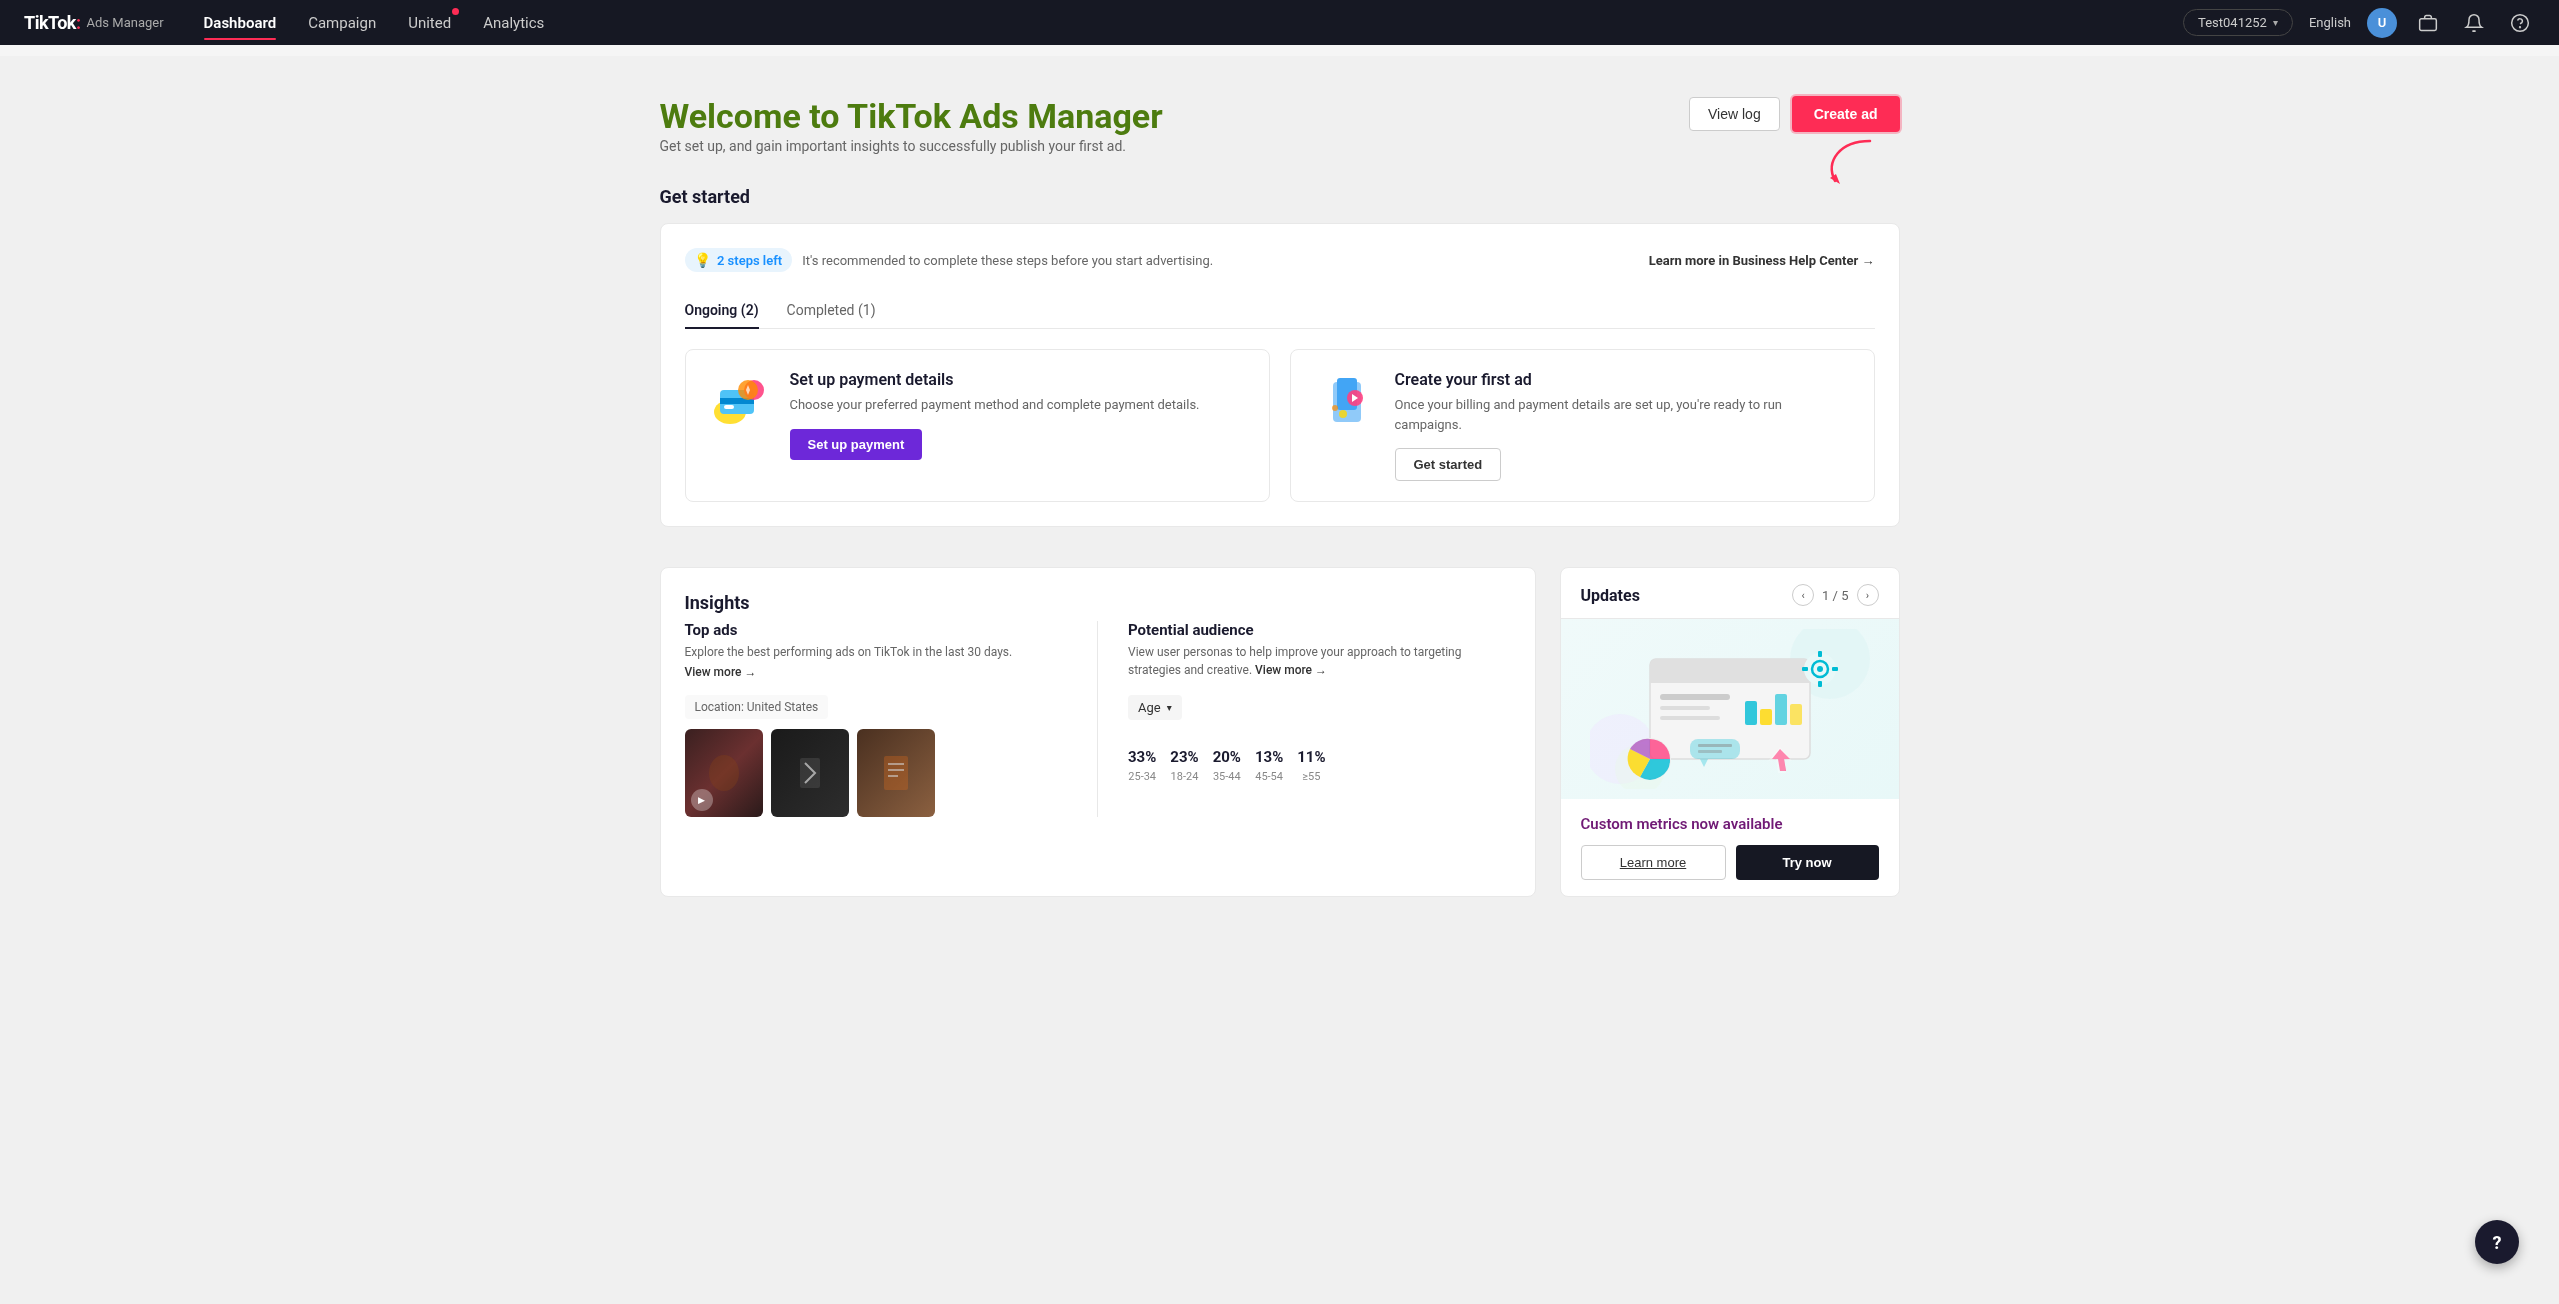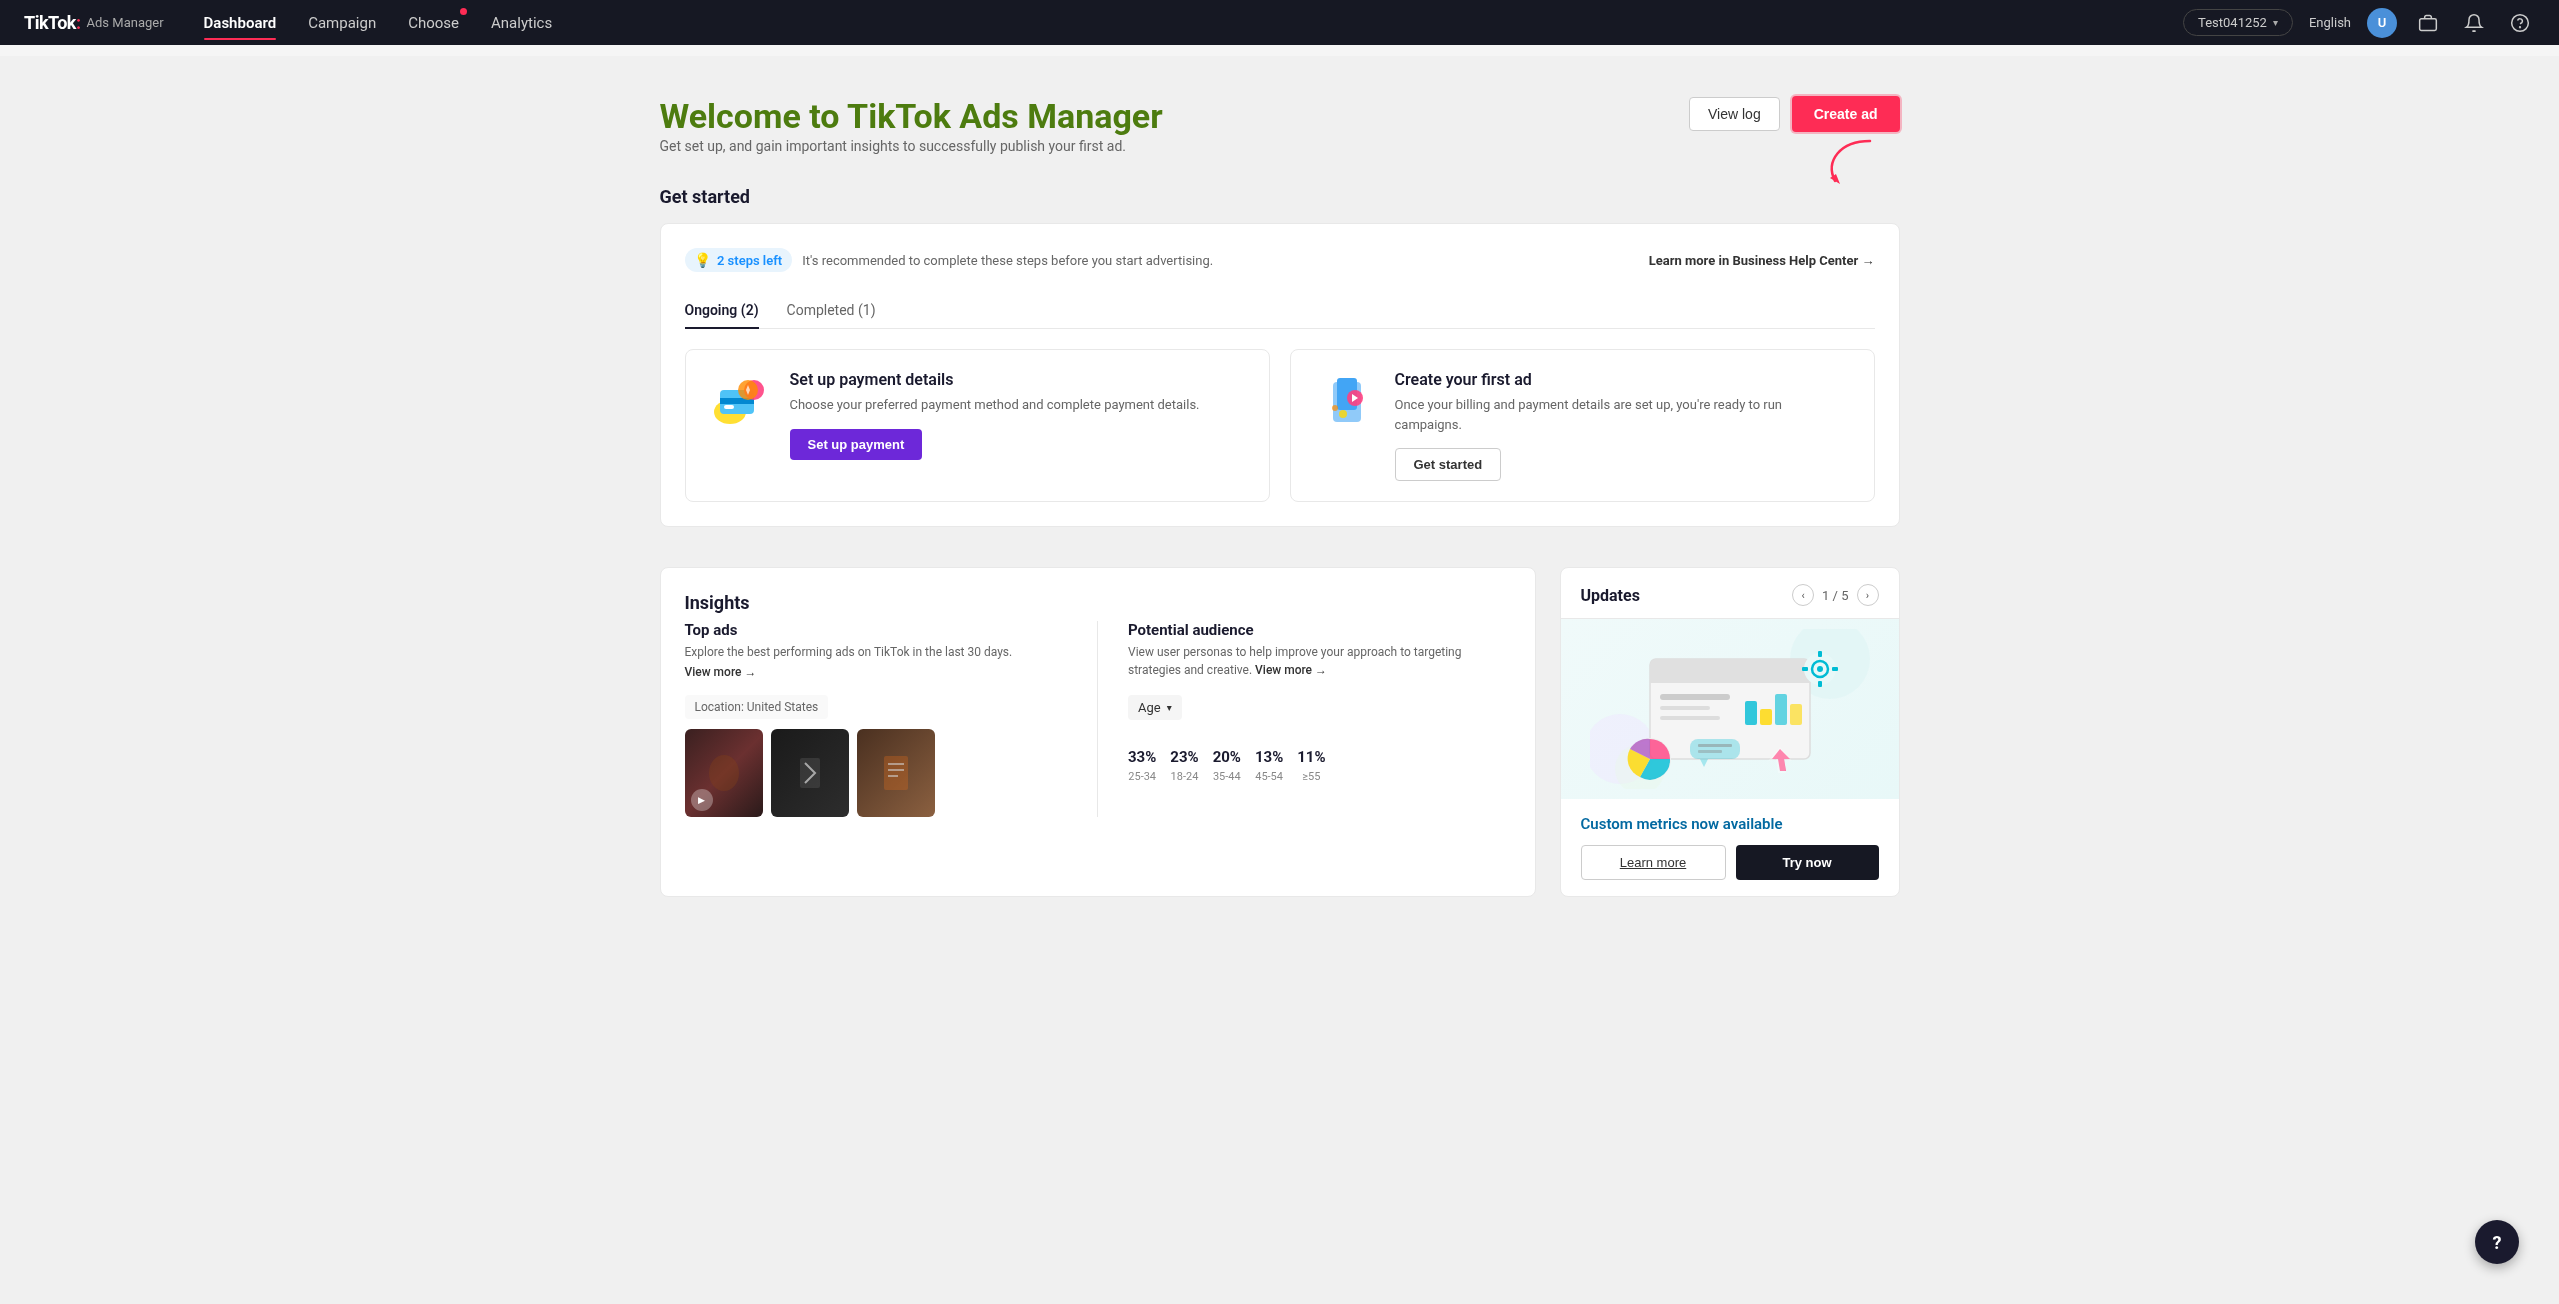--- a/index.html
+++ b/index.html
@@ -491,21 +491,21 @@
       overflow: hidden;
     }
 
     
     .updates-content {
       padding: 16px 20px;
     }
     .updates-card-title {
       font-size: 15px;
       font-weight: 600;
-      color: #0369a1;
+      color: #701a75;
       margin-bottom: 12px;
     }
     .updates-actions {
       display: flex;
       gap: 10px;
     }
     .btn-learn-more {
       flex: 1;
       padding: 9px 14px;
       border: 1px solid #ccc;
@@ -576,21 +576,21 @@
       <span class="logo-text">
         <span>TikTok</span><span class="logo-dot">:</span>
       </span>
       <span class="logo-sub">Ads Manager</span>
     </div>
 
     <div class="nav-items">
       <span class="nav-item active">Dashboard</span>
       <span class="nav-item">Campaign</span>
       <span class="nav-item" style="position:relative;">
-        <span>Choose</span>
+        <span>United</span>
         <span class="dot-badge"></span>
       </span>
       <span class="nav-item">Analytics</span>
     </div>
 
     <div class="navbar-right">
       <div class="account-selector">
         <span>Test041252</span>
         <span class="chevron">▾</span>
       </div>

